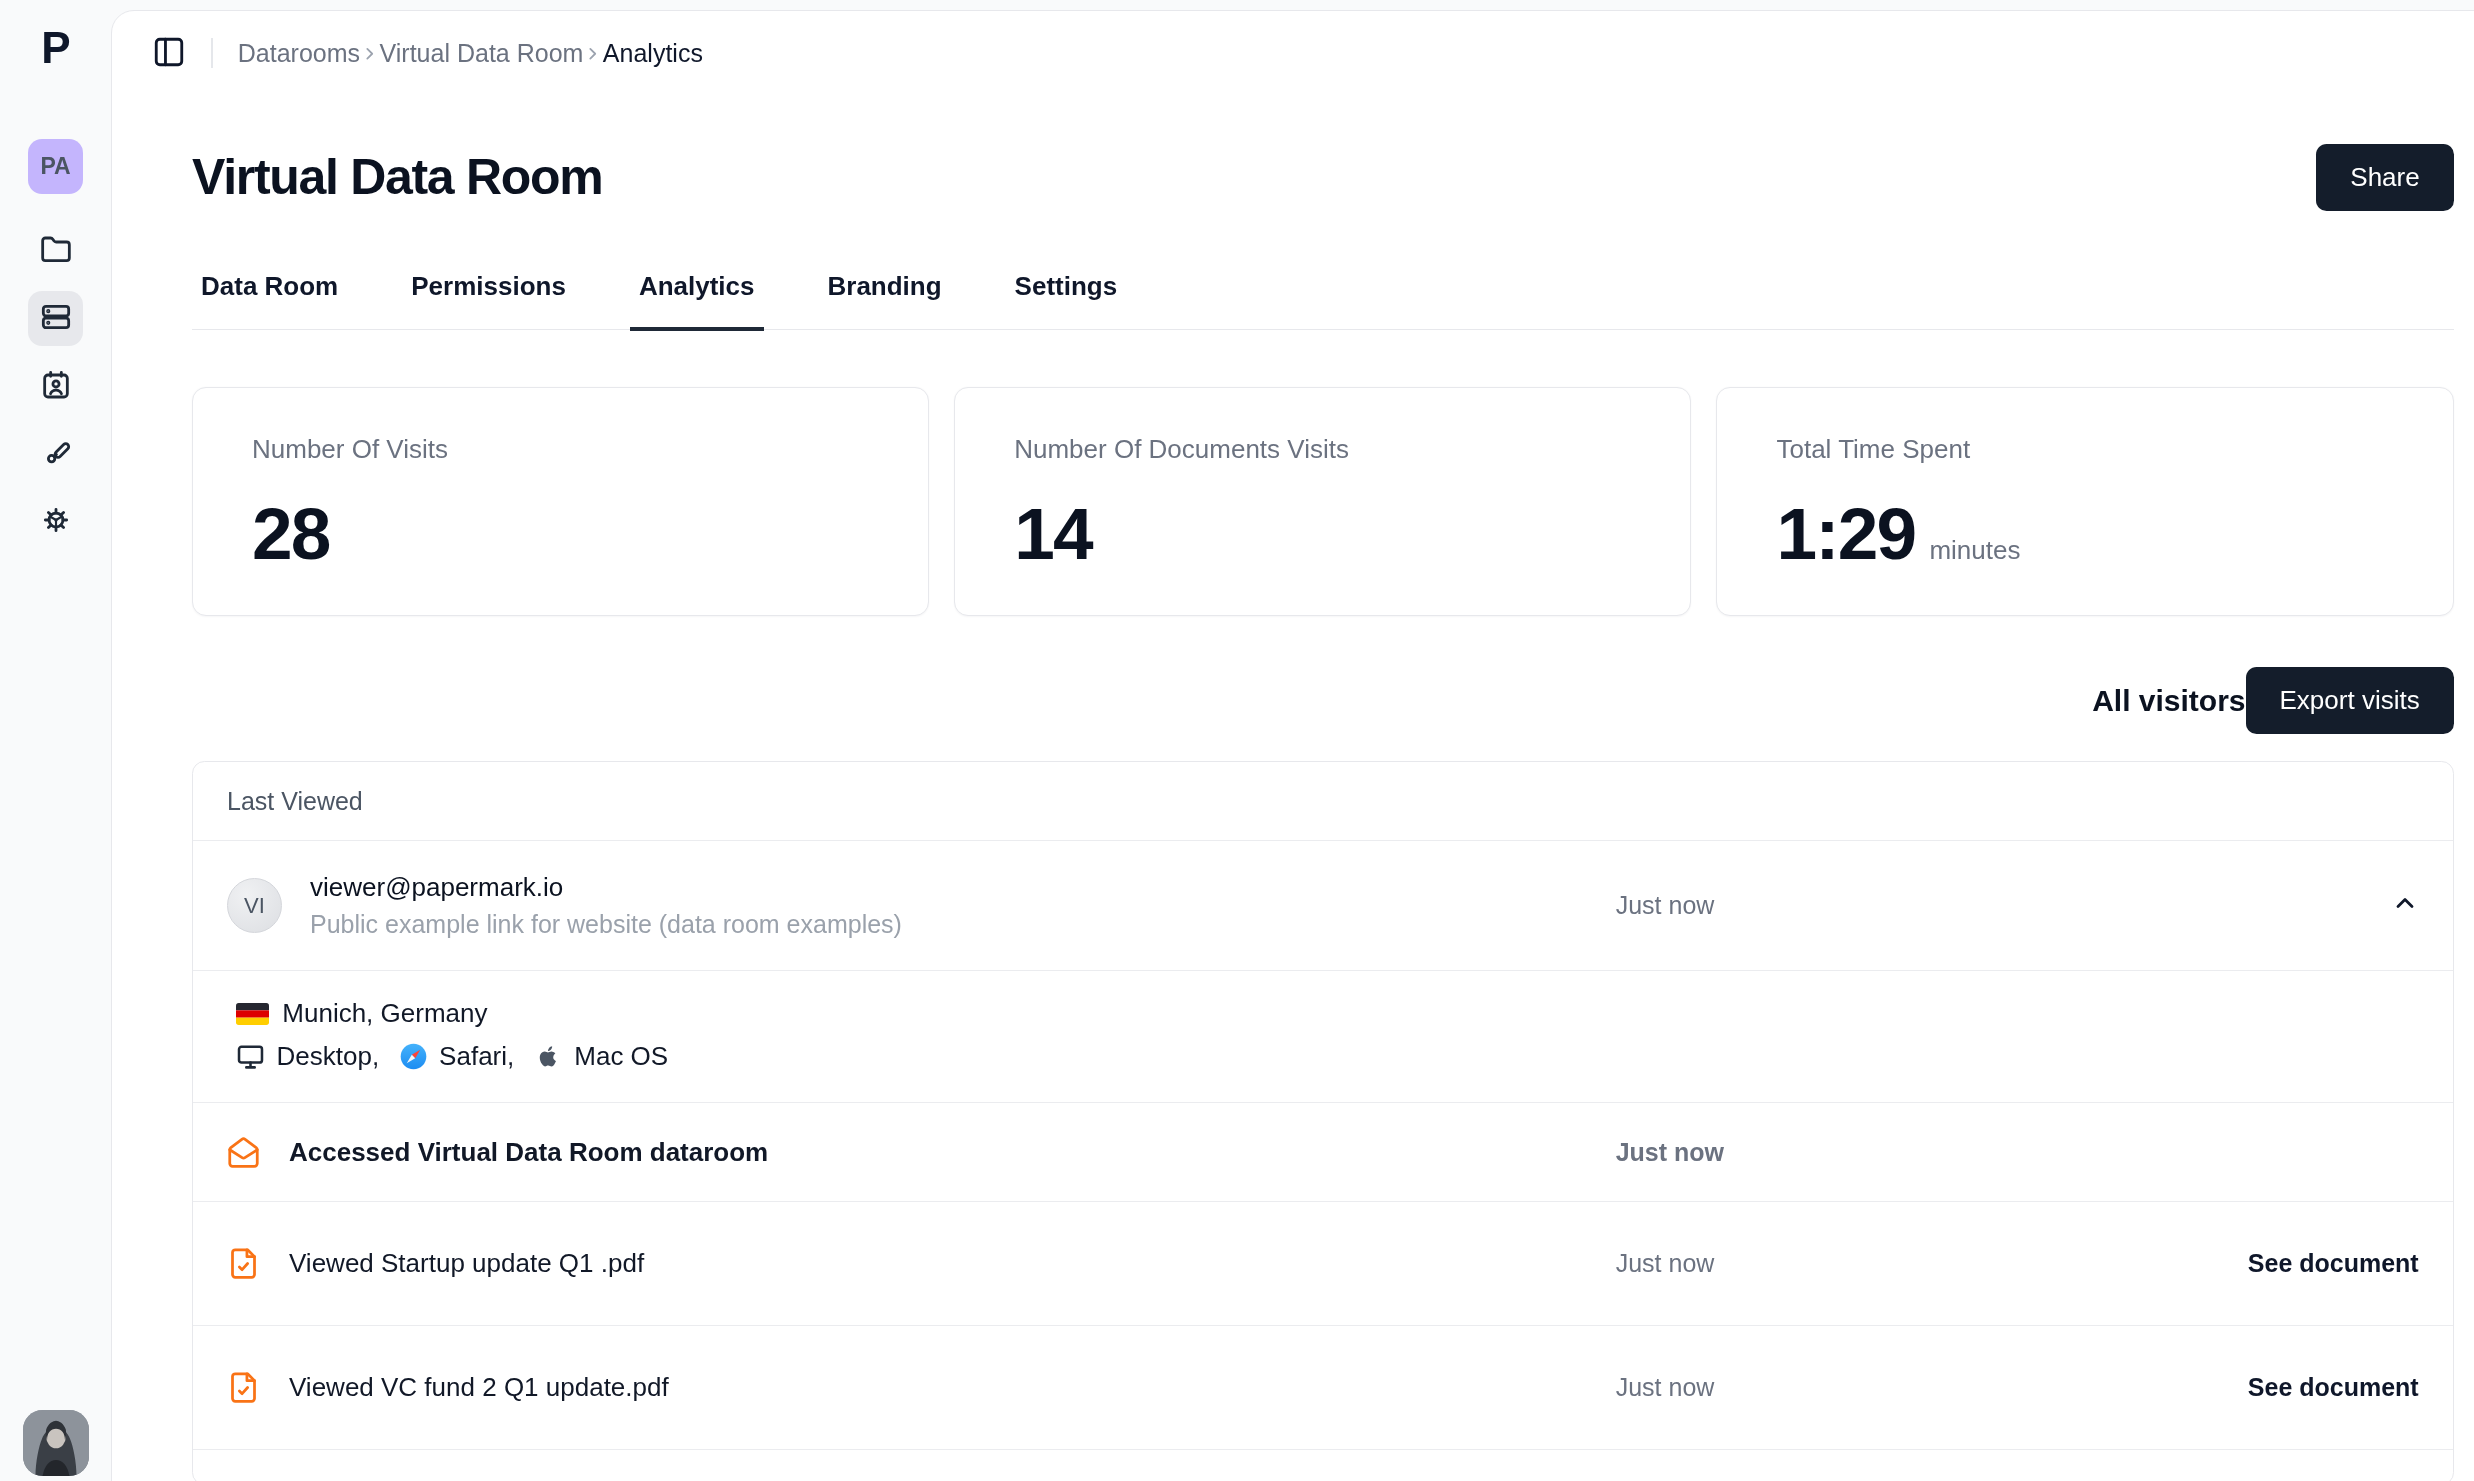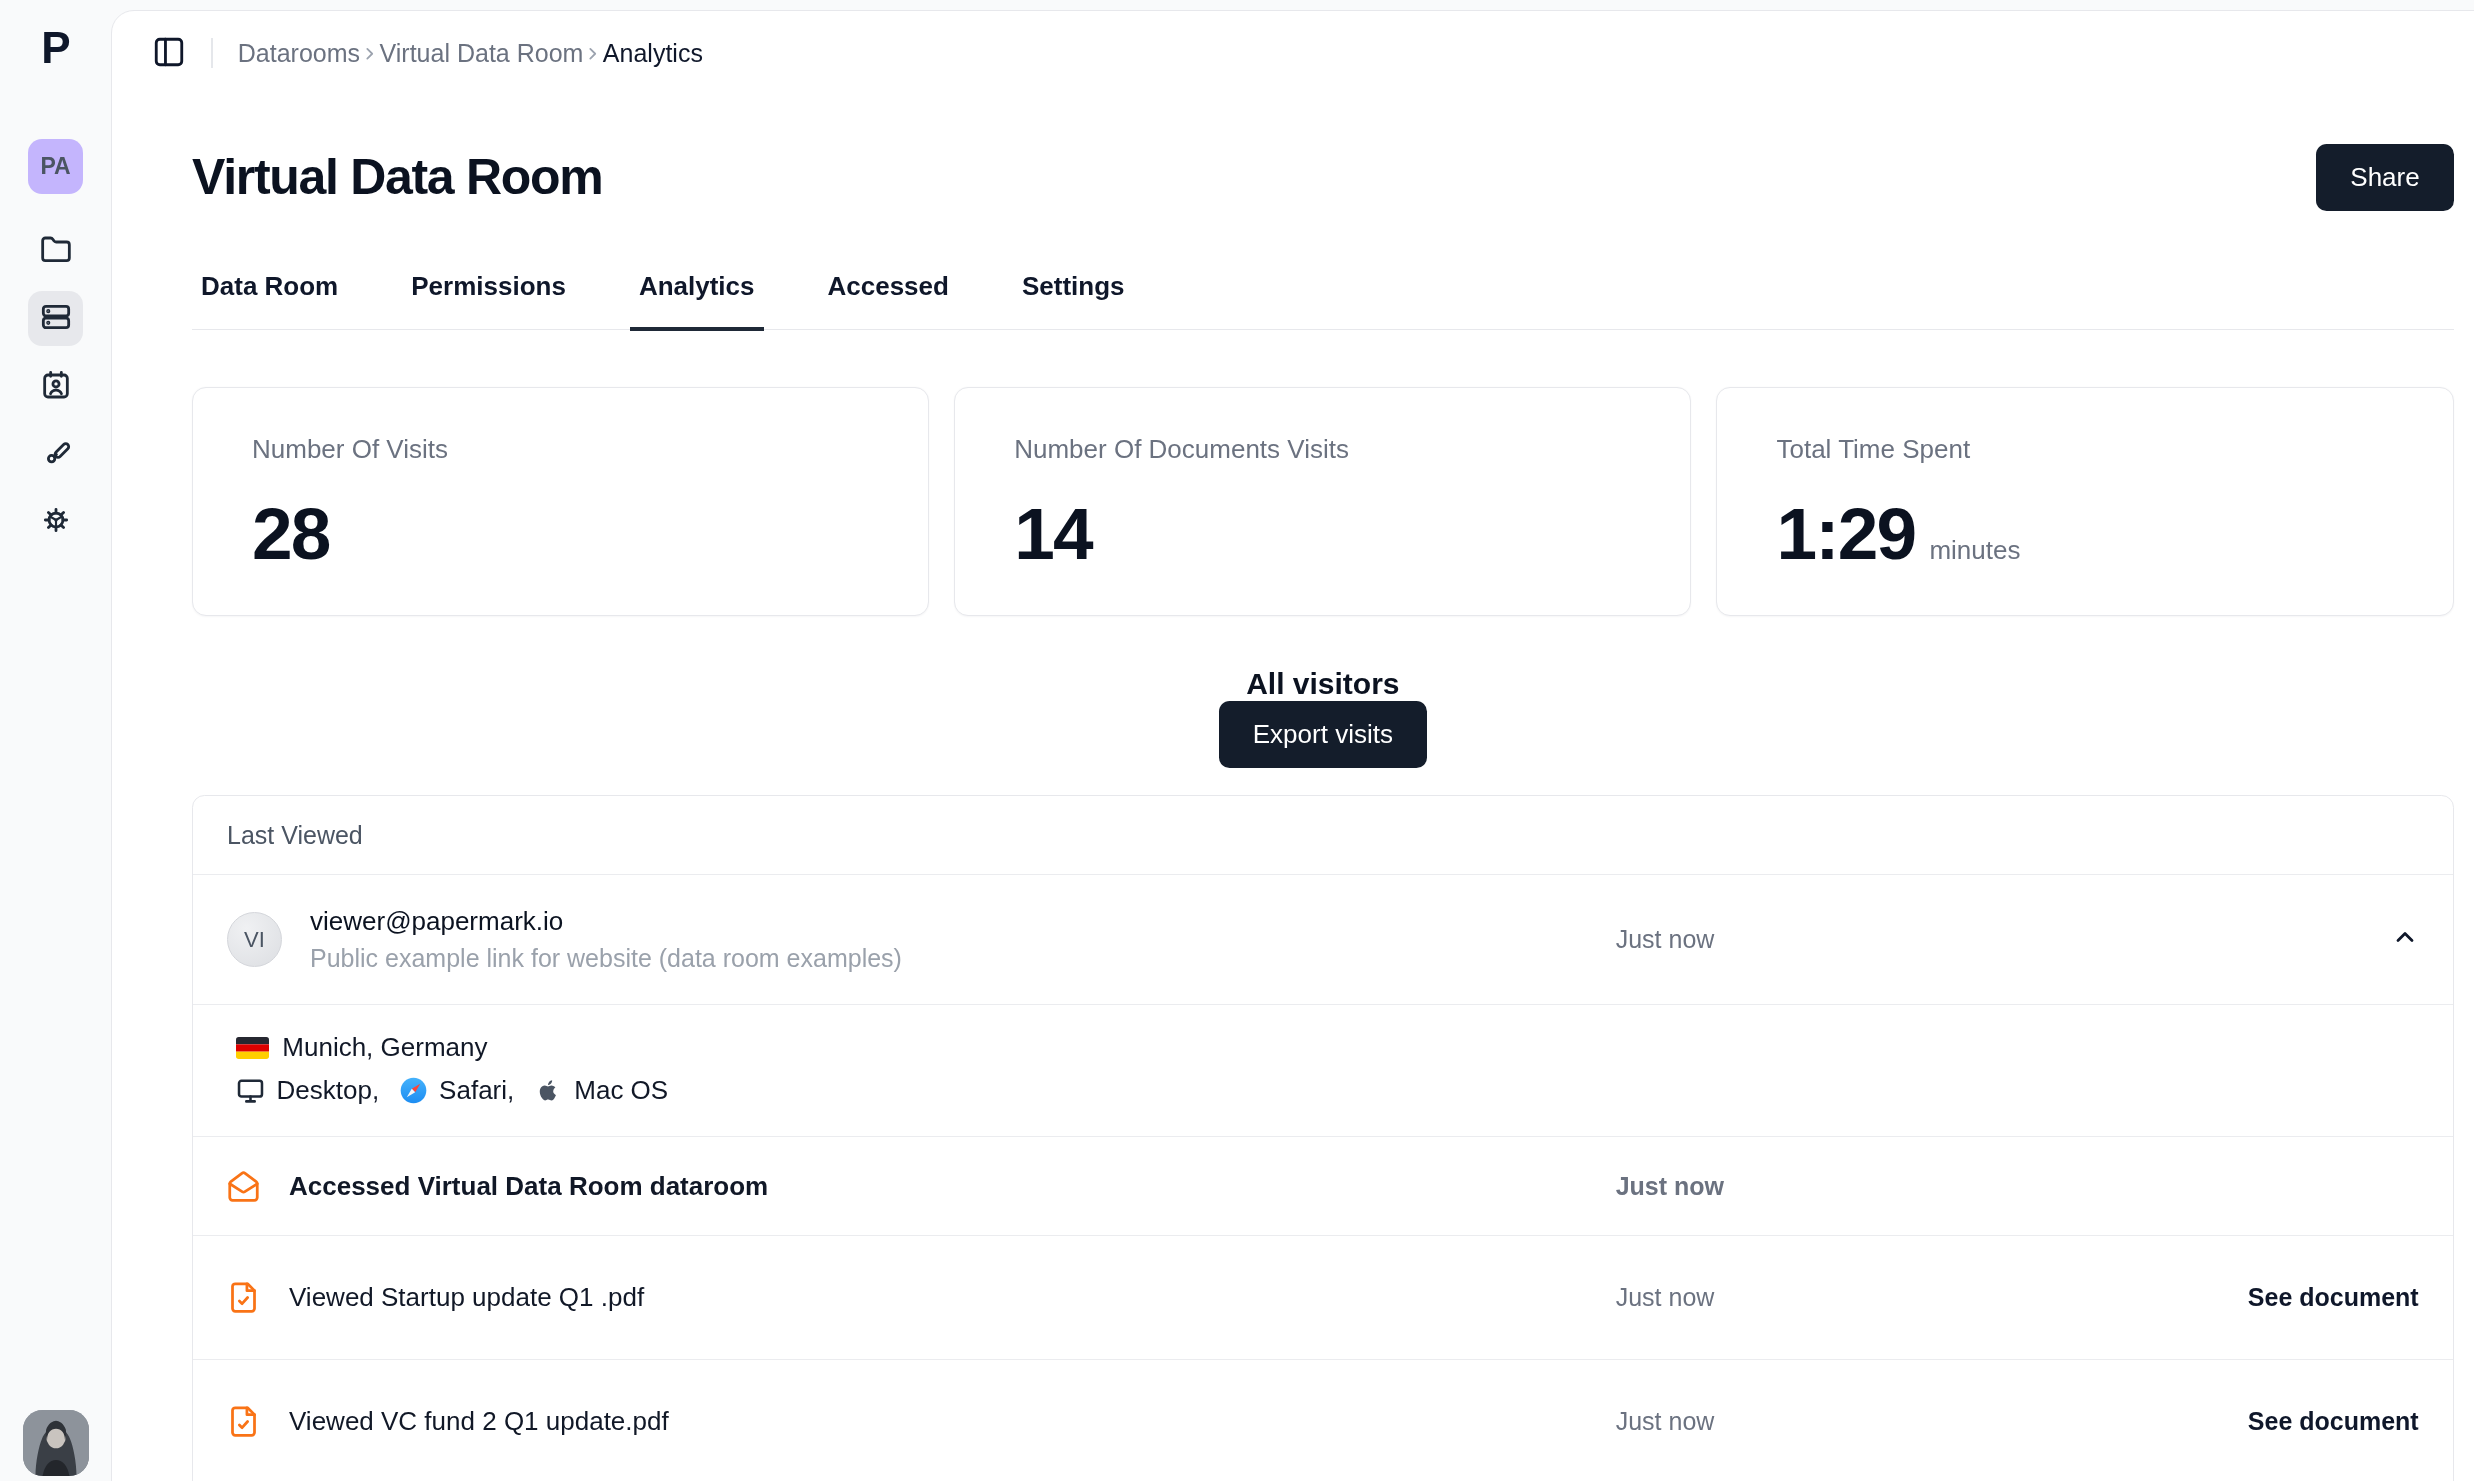--- a/index.html
+++ b/index.html
@@ -68,21 +68,21 @@
   .stats { margin-top:57px; display:grid; grid-template-columns:repeat(3,1fr); gap:25px; }
   .stat-card {
     height:229px; background:#fff; border:1.3px solid #e7e8ec; border-radius:14px;
     padding:46px 59px; box-shadow:0 0.9px 1.8px rgba(16,24,40,.04);
   }
   .stat-label { font-size:26px; font-weight:500; color:#6b7280; }
   .stat-value-row { margin-top:27px; display:flex; align-items:baseline; gap:14px; }
   .stat-value { font-size:73px; font-weight:700; color:#0b1220; letter-spacing:-1.8px; }
   .stat-suffix { font-size:26px; color:#6b7280; }
   
-  .visitors-row { margin-top:51px; display:flex; align-items:center; justify-content:flex-end;flex-direction:column; }
+  .visitors-row { margin-top:51px; display:flex; align-items:center; justify-content:flex-end; }
   .section-title { font-size:30px; font-weight:600; color:#0b1220; }
   .vtable { margin-top:27px; border:1.8px solid #e7e8ec; border-radius:12.4px; background:#fff; }
   .trow { display:flex; align-items:center; padding:0 34px; border-top:1.8px solid #ebecef; }
   .trow.head { border-top:none; height:78px; }
   .col-name { flex:1; display:flex; align-items:center; min-width:0; }
   .col-time { width:497px; font-size:25px; color:#6b7280; }
   .head .col-name, .head .col-time { font-size:25px; font-weight:500; color:#4b5563; }
   .col-action { width:306px; display:flex; justify-content:flex-end; align-items:center; font-size:25px; font-weight:700; color:#0f172a; }
   .row-visitor { height:130px; cursor:pointer; }
   .vi-avatar {
@@ -211,21 +211,21 @@
   <div class="content">
     <div class="title-row">
       <h1 class="page-title">Virtual Data Room</h1>
       <button class="btn-dark">Share</button>
     </div>
 
     <div class="tabs">
       <div class="tab">Data Room</div>
       <div class="tab">Permissions</div>
       <div class="tab active">Analytics</div>
-      <div class="tab">Accessed</div>
+      <div class="tab">Branding</div>
       <div class="tab">Settings</div>
     </div>
 
     <div class="stats">
       <div class="stat-card">
         <div class="stat-label">Number Of Visits</div>
         <div class="stat-value-row">
           <span class="stat-value">28</span>
         </div>
       </div>

